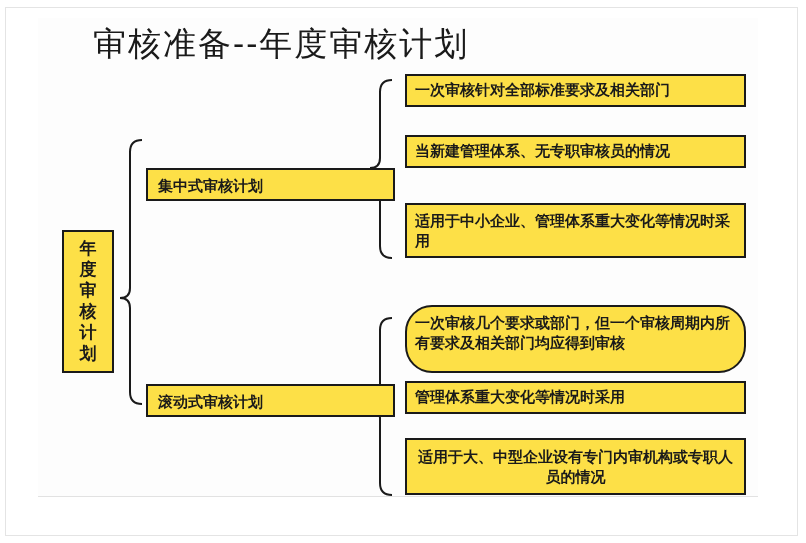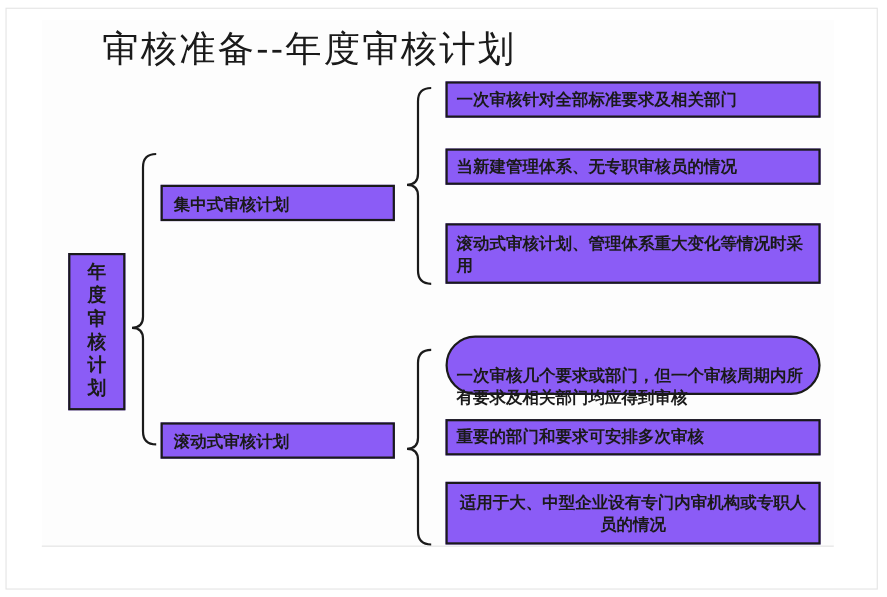--- a/index.html
+++ b/index.html
@@ -4,25 +4,25 @@
 <style>
   html, body { margin: 0; padding: 0; background: #ffffff; }
   body { width: 806px; height: 543px; position: relative; overflow: hidden;
          font-family: "DejaVu Sans", "Liberation Sans", sans-serif; color: #111; }
   .frame { position: absolute; left: 5px; top: 7px; width: 793px; height: 529px;
            border: 1px solid #e4e4e4; box-sizing: border-box; background: #fff; }
   .slide { position: absolute; left: 38px; top: 18px; width: 720px; height: 478px;
            background: #fdfdfd; border-bottom: 1px solid #e2e2e2; }
   .title { position: absolute; left: 68px; top: 22px; font-family: "DejaVu Serif", "Liberation Serif", serif;
            font-size: 33px; letter-spacing: 2px; color: #1a1a1a; white-space: nowrap; margin-left: 25px; }
-  .box { position: absolute; border: 2px solid #1a1a1a; background: #8b5cf6; box-sizing: border-box;
+  .box { position: absolute; border: 2px solid #1a1a1a; background: #fde047; box-sizing: border-box;
          font-size: 15px; font-weight: bold; line-height: 20px; color: #1a1a1a; }
   .box span { display: block; }
   .leaf { left: 405px; width: 341px; padding: 4px 8px; }
-  .mid  { left: 146px; width: 213px; height: 33px; padding: 6px 10px; }
+  .mid  { left: 146px; width: 249px; height: 33px; padding: 6px 10px; }
   .root { left: 62px; top: 230px; width: 52px; height: 143px; padding: 6px 0; text-align: center;
           font-size: 17px; line-height: 21px; }
   .root .ch { display: block; }
   svg.braces { position: absolute; left: 0; top: 0; }
 </style>
 </head>
 <body>
 
 <div class="frame"></div>
 <div class="slide"></div>
@@ -54,24 +54,24 @@
   <span>滚动式审核计划</span>
 </div>
 
 <div class="box leaf" style="top:74px; height:33px;">
   <span>一次审核针对全部标准要求及相关部门</span>
 </div>
 <div class="box leaf" style="top:135px; height:33px;">
   <span>当新建管理体系、无专职审核员的情况</span>
 </div>
 <div class="box leaf" style="top:203px; height:55px; padding-top:6px;">
-  <span>滚动式审核计划、管理体系重大变化等情况时采用</span>
+  <span>适用于中小企业、管理体系重大变化等情况时采用</span>
 </div>
 
-<div class="box leaf" style="top:305px; height:54px; padding-top:24px;border-radius:27px;">
+<div class="box leaf" style="top:305px; height:68px; padding-top:6px;border-radius:27px;">
   <span>一次审核几个要求或部门，但一个审核周期内所有要求及相关部门均应得到审核</span>
 </div>
 <div class="box leaf" style="top:381px; height:33px;">
-  <span>重要的部门和要求可安排多次审核</span>
+  <span>管理体系重大变化等情况时采用</span>
 </div>
 <div class="box leaf" style="top:438px; height:57px; padding-top:7px;text-align:center;">
   <span>适用于大、中型企业设有专门内审机构或专职人员的情况</span>
 </div>
 
 </body></html>

